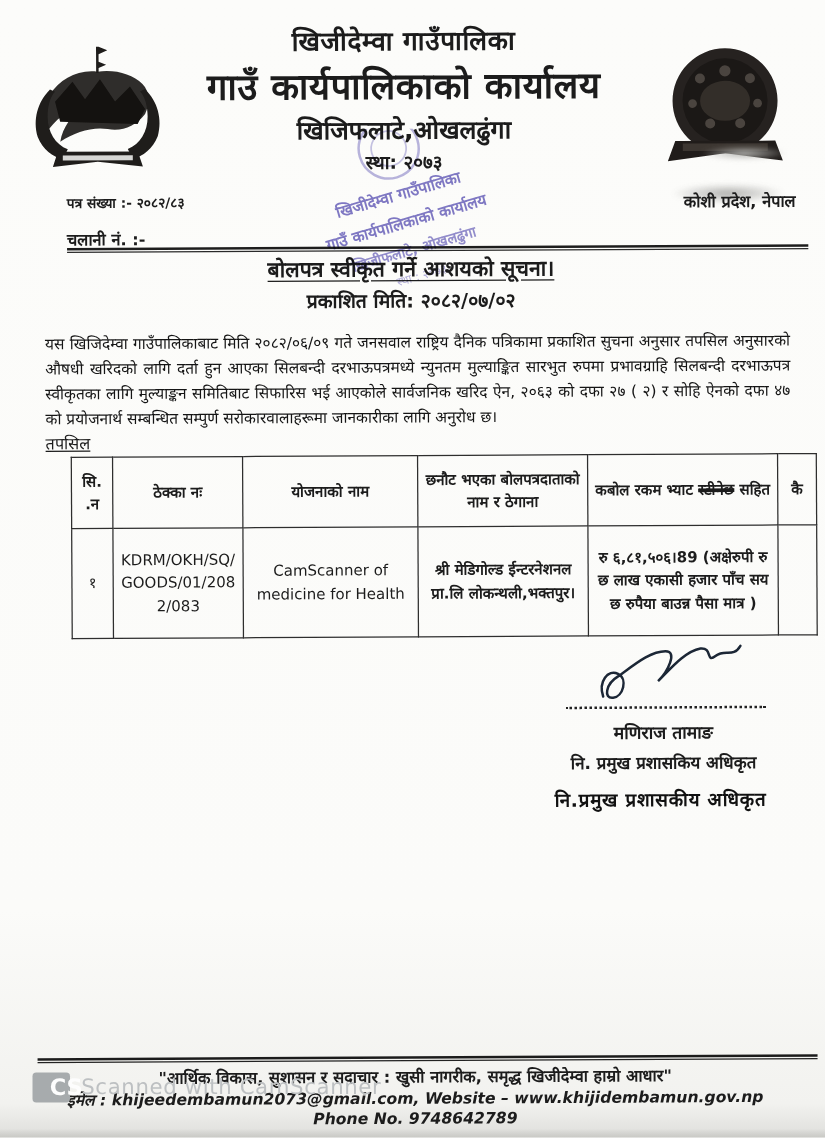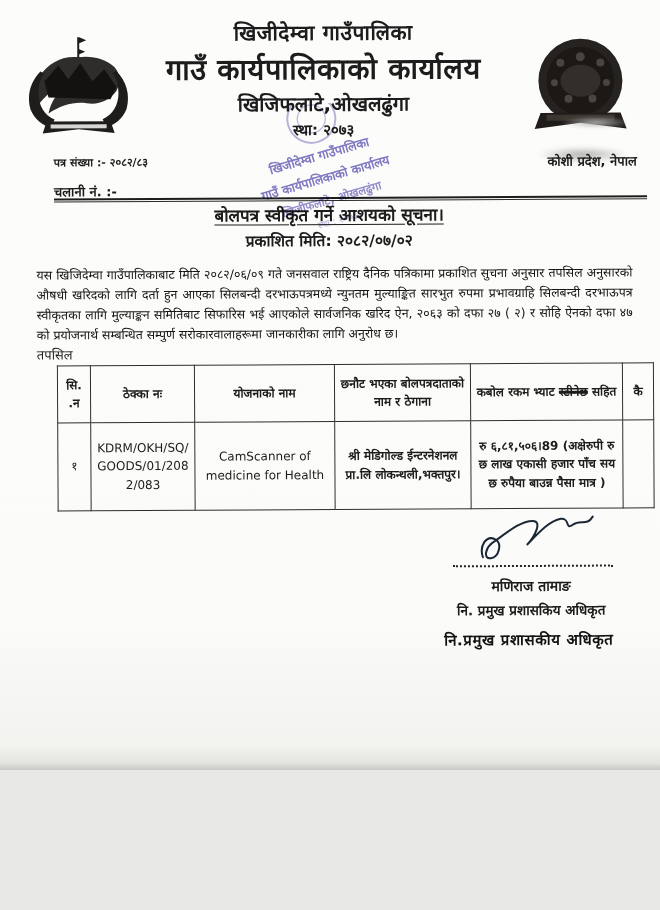--- a/index.html
+++ b/index.html
@@ -3,21 +3,21 @@
 <meta charset="utf-8">
 <style>
   * { margin:0; padding:0; box-sizing:border-box; }
   html,body { width:660px; height:910px; }
   body {
     font-family: "DejaVu Sans", sans-serif;
     background:#e8e8e6;
     overflow:hidden;
   }
   .page {
-    position:relative; width:660px; height:770px;
+    position:relative; width:660px; height:910px;
     background:linear-gradient(180deg,#fcfcfa 0%, #fbfbf9 80%, #f2f2ef 97%, #dededb 100%);
     color:#1c1c1c;
     overflow:hidden;
   }
   .sheet { position:absolute; inset:0; transform:rotate(-0.3deg); }
 
   
   .emblem-left { position:absolute; left:26px; top:34px; width:108px; height:104px; }
   .seal-right  { position:absolute; left:532px; top:36px; width:100px; height:110px; }
   .seal-shadow { position:absolute; left:538px; top:148px; width:92px; height:16px;
@@ -43,21 +43,21 @@
   .notice-date { position:absolute; left:0; right:0; top:229px; text-align:center;
                  font-size:15.5px; font-weight:bold; }
 
   
   .stamp { position:absolute; left:228px; top:103px; width:200px; height:165px;
            pointer-events:none; mix-blend-mode:multiply; z-index:5; }
 
   
   .para { position:absolute; left:37px; top:264px; width:596px;
           font-size:12.4px; line-height:1.62; text-align:justify; color:#151515; }
-  .tapsil { position:absolute; left:37px; top:344px; font-size:13px; }
+  .tapsil { position:absolute; left:37px; top:344px; font-size:13px;text-decoration:underline; }
 
   
   table.detail { position:absolute; left:57px; top:364px; width:556px;
                  border-collapse:collapse; table-layout:fixed; }
   table.detail td, table.detail th { border:1.4px solid #2e2e2e; vertical-align:middle;
                  padding:4px 5px; }
   table.detail th { font-size:12px; font-weight:bold; text-align:center; line-height:1.5; }
   table.detail td { font-size:12px; text-align:center; line-height:1.55; }
   .col-sn{width:33px;} .col-contract{width:104px;} .col-project{width:140px;}
   .col-bidder{width:136px;} .col-amount{width:152px;} .col-remark{width:31px;}

